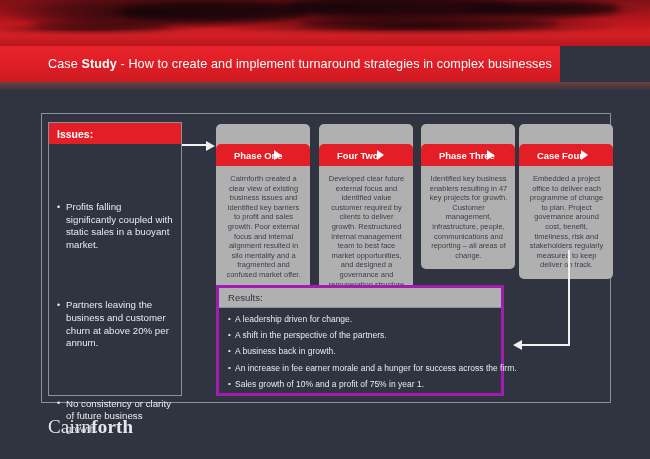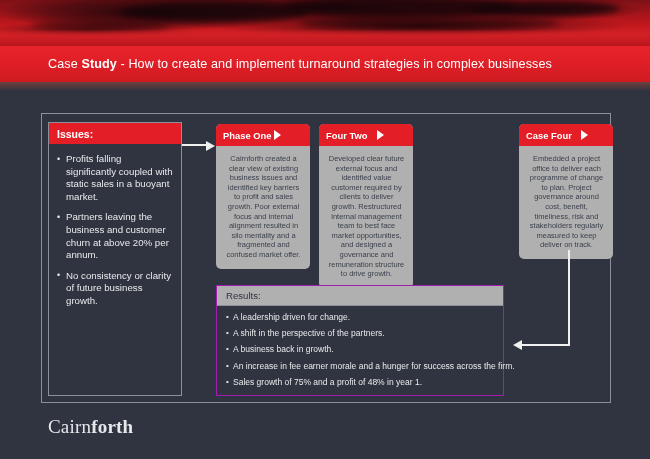--- a/index.html
+++ b/index.html
@@ -44,21 +44,21 @@
     position: absolute;
     left: 0; top: 30px;
     width: 650px; height: 16px;
     background: linear-gradient(180deg, rgba(200,24,30,.15) 0%, #cf1f25 40%, #b9161c 100%);
   }
 
   
   .titlebar {
     position: absolute;
     left: 0; top: 46px;
-    width: 650px; height: 36px;
+    width: 560px; height: 36px;
     background: linear-gradient(180deg, #e8232b 0%, #e01f27 45%, #cf1a21 100%);
     display: flex;
     align-items: center;
   }
   .titlebar-inner {
     padding-left: 48px;
     color: #ffffff;
     font-size: 12.6px;
     letter-spacing: .1px;
     white-space: nowrap;
@@ -107,20 +107,21 @@
     padding: 9px 7px 6px 8px;
   }
   .issues-body ul { list-style: none; }
   .issues-body li {
     color: #e9eaec;
     font-size: 9.7px;
     line-height: 12.6px;
     margin-bottom: 8px;
     padding-left: 9px;
     position: relative;
+    margin-top: 48px;
   }
   .issues-body li::before {
     content: "\2022";
     position: absolute;
     left: 0; top: -.5px;
     color: #e9eaec;
     font-size: 9px;
   }
 
   
@@ -153,21 +154,22 @@
     border-radius: 5px;
     overflow: visible;
   }
   .phase-head {
     position: relative;
     height: 22px;
     background: #e41e26;
     border-radius: 5px 5px 0 0;
     display: flex;
     align-items: center;
-    padding-left: 7px;
+    padding-left: 18px;
+    margin-top: 20px;
   }
   .phase-head-label {
     color: #ffffff;
     font-size: 9.4px;
     font-weight: 700;
     white-space: nowrap;
   }
   .phase-head-tri {
     position: absolute;
     top: 6px;
@@ -194,21 +196,21 @@
   #phase1 .phase-head-tri { left: 58px; }
   #phase2 .phase-head-tri { left: 58px; }
   #phase3 .phase-head-tri { left: 66px; }
   #phase4 .phase-head-tri { left: 62px; }
 
   
   .results {
     position: absolute;
     left: 216px; top: 285px;
     width: 288px; height: 111px;
-    border: 1px solid #a21caf;
+    border: 3px solid #a21caf;
     background: #2f3440;
   }
   .results-head {
     height: 20px;
     background: #b0b0b0;
     display: flex;
     align-items: center;
     padding-left: 9px;
     border-bottom: 1px solid #8d9099;
   }
@@ -325,20 +327,29 @@
   <div class="phase" id="phase2">
     <div class="phase-head">
       <span class="phase-head-label">Four Two</span>
       <span class="phase-head-tri"></span>
     </div>
     <div class="phase-body">
       <p>Developed clear future external focus and identified value customer required by clients to deliver growth. Restructured internal management team to best face market opportunities, and designed a governance and remuneration structure to drive growth.</p>
     </div>
   </div>
 
+  <div class="phase" id="phase3">
+    <div class="phase-head">
+      <span class="phase-head-label">Phase Three</span>
+      <span class="phase-head-tri"></span>
+    </div>
+    <div class="phase-body">
+      <p>Identified key business enablers resulting in 47 key projects for growth. Customer management, infrastructure, people, communications and reporting – all areas of change.</p>
+    </div>
+  </div>
 
   <div class="phase" id="phase4">
     <div class="phase-head">
       <span class="phase-head-label">Case Four</span>
       <span class="phase-head-tri"></span>
     </div>
     <div class="phase-body">
       <p>Embedded a project office to deliver each programme of change to plan. Project governance around cost, benefit, timeliness, risk and stakeholders regularly measured to keep deliver on track.</p>
     </div>
   </div>
@@ -350,20 +361,20 @@
   <div class="results">
     <div class="results-head">
       <span class="results-head-label">Results:</span>
     </div>
     <div class="results-body">
       <ul>
         <li>A leadership driven for change.</li>
         <li>A shift in the perspective of the partners.</li>
         <li>A business back in growth.</li>
         <li>An increase in fee earner morale and a hunger for success across the firm.</li>
-        <li>Sales growth of 75% and a profit of 48% in year 1.</li>
+        <li>Sales growth of 10% and a profit of 75% in year 1.</li>
       </ul>
     </div>
   </div>
 
   <div class="logo"><span class="logo-a">Cairn</span><span class="logo-b">forth</span></div>
 
 </div>
 
 </body></html>

